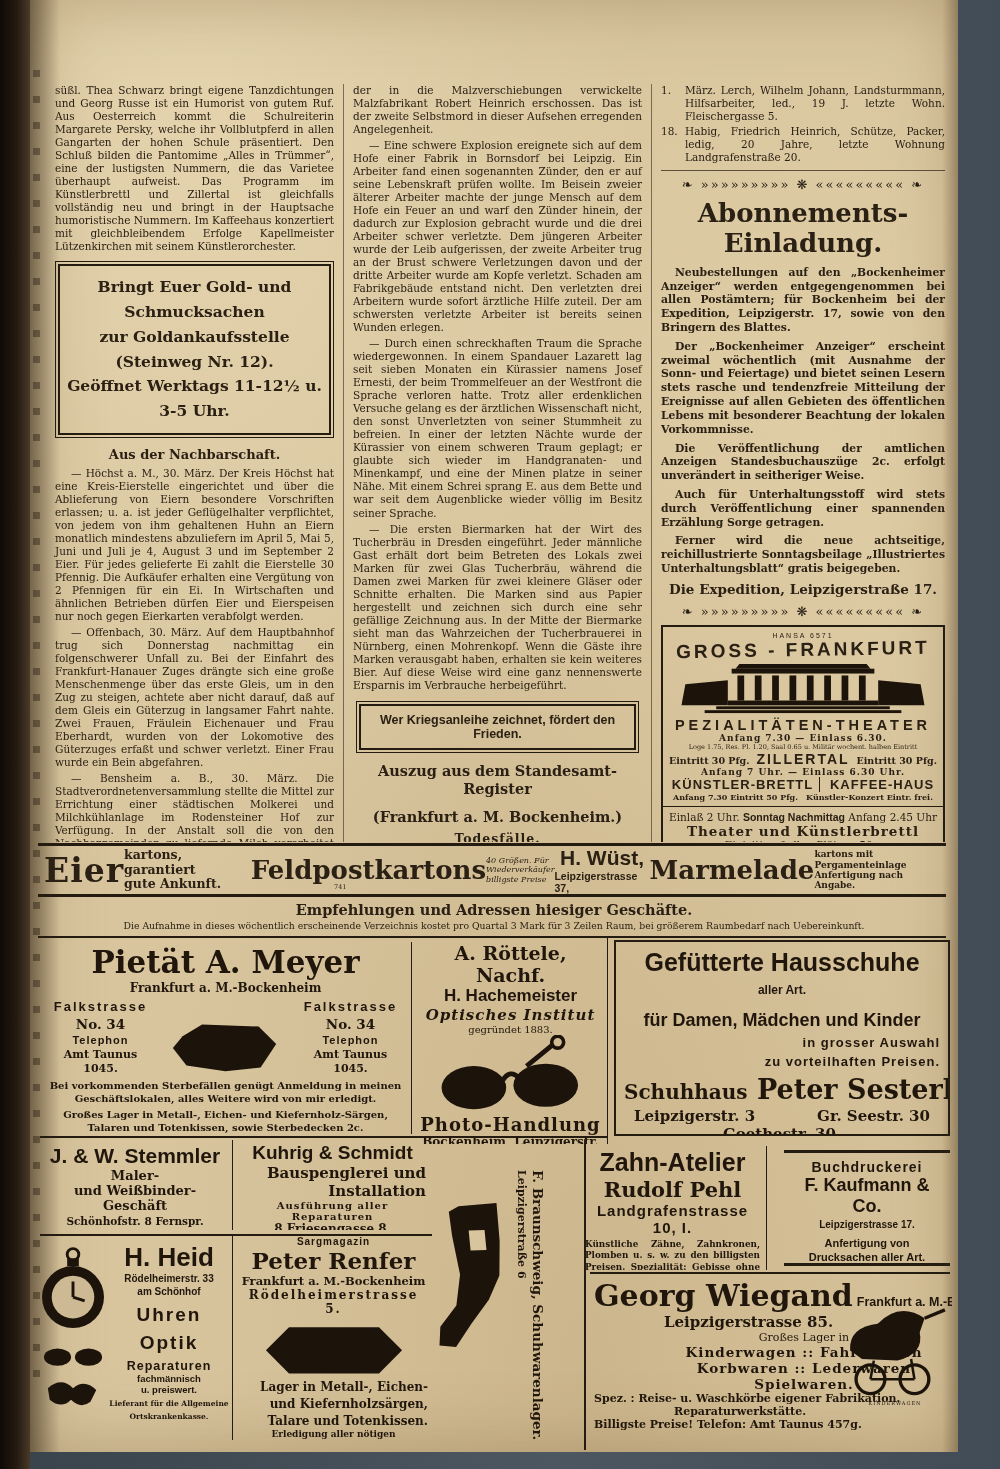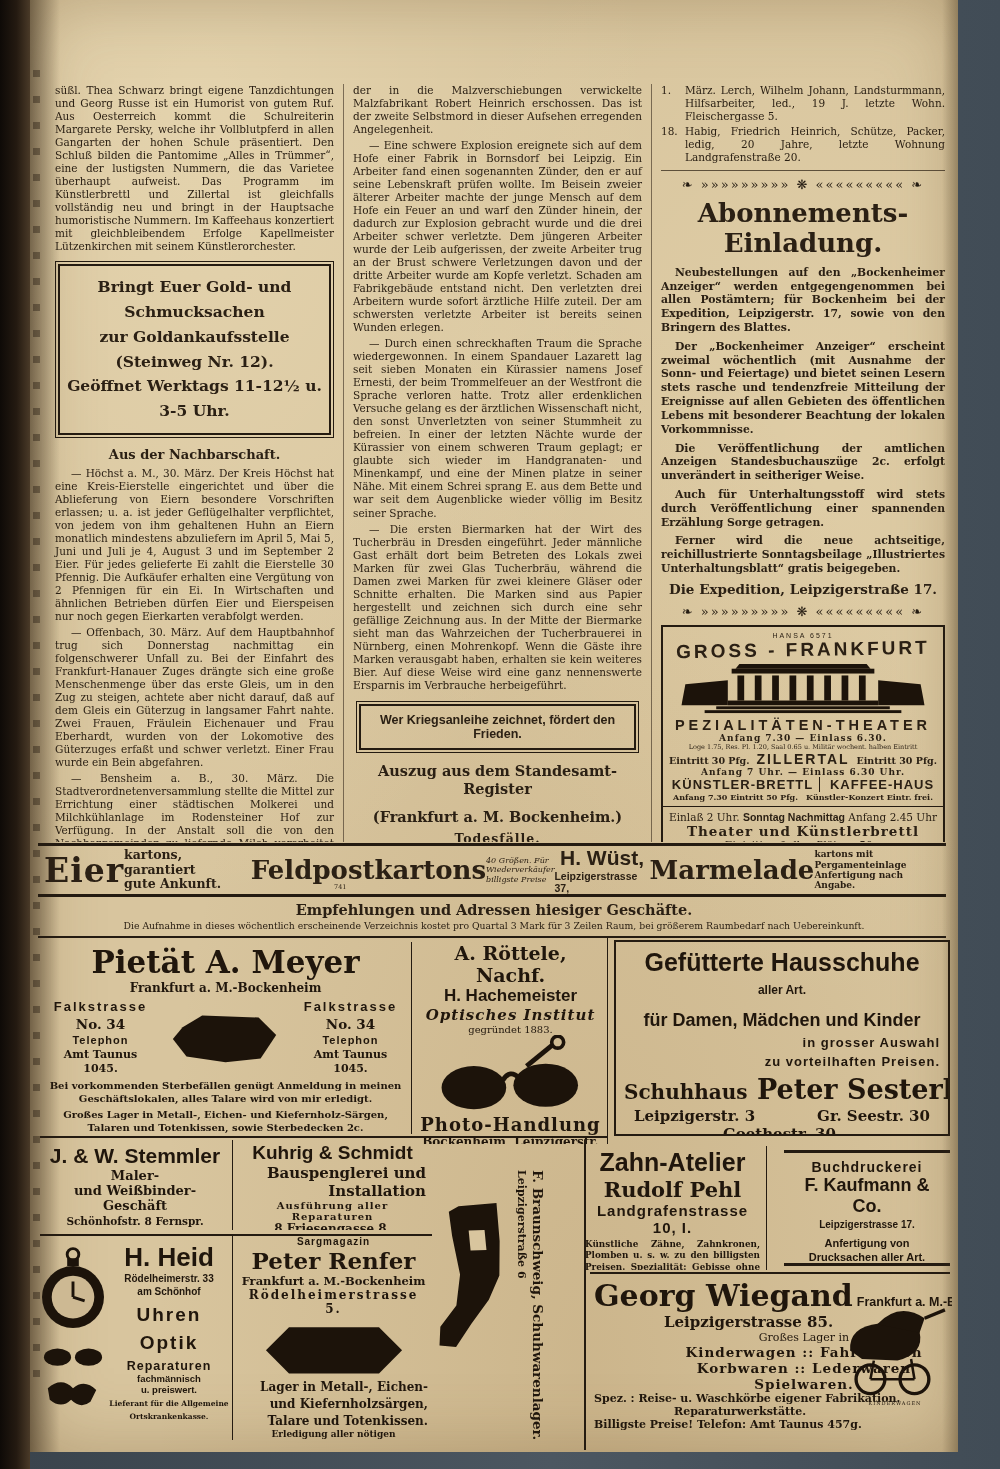--- a/index.html
+++ b/index.html
@@ -88,21 +88,21 @@
   
   .dirhead{position:absolute;left:0;top:901px;width:100%;text-align:center;}
   .dh-t{font-weight:bold;font-size:14.5px;}
   .dh-s{font-size:9.3px;margin-top:2px;}
   .dh-rule{position:absolute;left:8px;top:936px;width:908px;border-top:2px solid #241b11;}
 
   
   .ad{position:absolute;box-sizing:border-box;overflow:hidden;color:#20160c;}
   .meyer-t{font-size:31px;font-weight:bold;text-align:center;}
   .meyer-s{font-size:12px;font-weight:bold;text-align:center;margin:1px 0 4px;}
-  .meyer-row{display:flex;justify-content:space-between;align-items:center;gap:12px;}
+  .meyer-row{display:flex;justify-content:space-between;align-items:flex-end;gap:12px;}
   .addr{font-weight:bold;text-align:center;line-height:1.3;}
   .addr .a1{font-size:13px;font-family:"Liberation Sans",sans-serif;letter-spacing:2px;display:block;}
   .addr .a2{font-size:13.5px;display:block;}
   .addr .a3{font-size:11px;font-family:"Liberation Sans",sans-serif;letter-spacing:1px;display:block;}
   .addr .a4{font-size:11px;display:block;}
   .meyer-b{font-size:10px;font-weight:bold;text-align:center;line-height:1.3;margin-top:3px;}
   .meyer-ref{float:right;font-size:8px;}
   .ro-t{font-size:19px;font-weight:bold;text-align:center;}
   .ro-t2{font-size:17px;font-weight:bold;text-align:center;font-family:"Liberation Sans",sans-serif;}
   .ro-t3{font-size:15px;font-weight:bold;font-style:italic;text-align:center;letter-spacing:1px;}
@@ -321,21 +321,21 @@
         <svg viewBox="0 0 120 58" width="120" height="58">
           <polygon class="ink" points="16,18 36,6 94,8 112,26 96,50 60,54 20,48 6,30"></polygon>
         </svg>
         <span class="addr">
           <span class="a1">Falkstrasse</span>
           <span class="a2">No. 34</span>
           <span class="a3">Telephon</span>
           <span class="a4">Amt Taunus 1045.</span>
         </span>
       </div>
-      <div class="meyer-b">Bei vorkommenden Sterbefällen genügt Anmeldung in meinen Geschäftslokalen, alles Talare wird von mir erledigt.</div>
+      <div class="meyer-b">Bei vorkommenden Sterbefällen genügt Anmeldung in meinen Geschäftslokalen, alles Weitere wird von mir erledigt.</div>
       <div class="meyer-b">Großes Lager in Metall-, Eichen- und Kiefernholz-Särgen, Talaren und Totenkissen, sowie Sterbedecken 2c.</div>
       <span class="meyer-ref">87</span>
       <div class="meyer-b">Transporte per Bahn u. per Axe.   Blumenwagen zur Verfügung.</div>
     </div>
 
     <div class="ad" style="left:384px;top:938px;width:194px;height:206px;border-right:1.5px solid #241b11;padding:4px 6px;">
       <div class="ro-t">A. Röttele, Nachf.</div>
       <div class="ro-t2">H. Hachemeister</div>
       <div class="ro-t3">Optisches Institut</div>
       <div class="ro-t4">gegründet 1883.</div>

